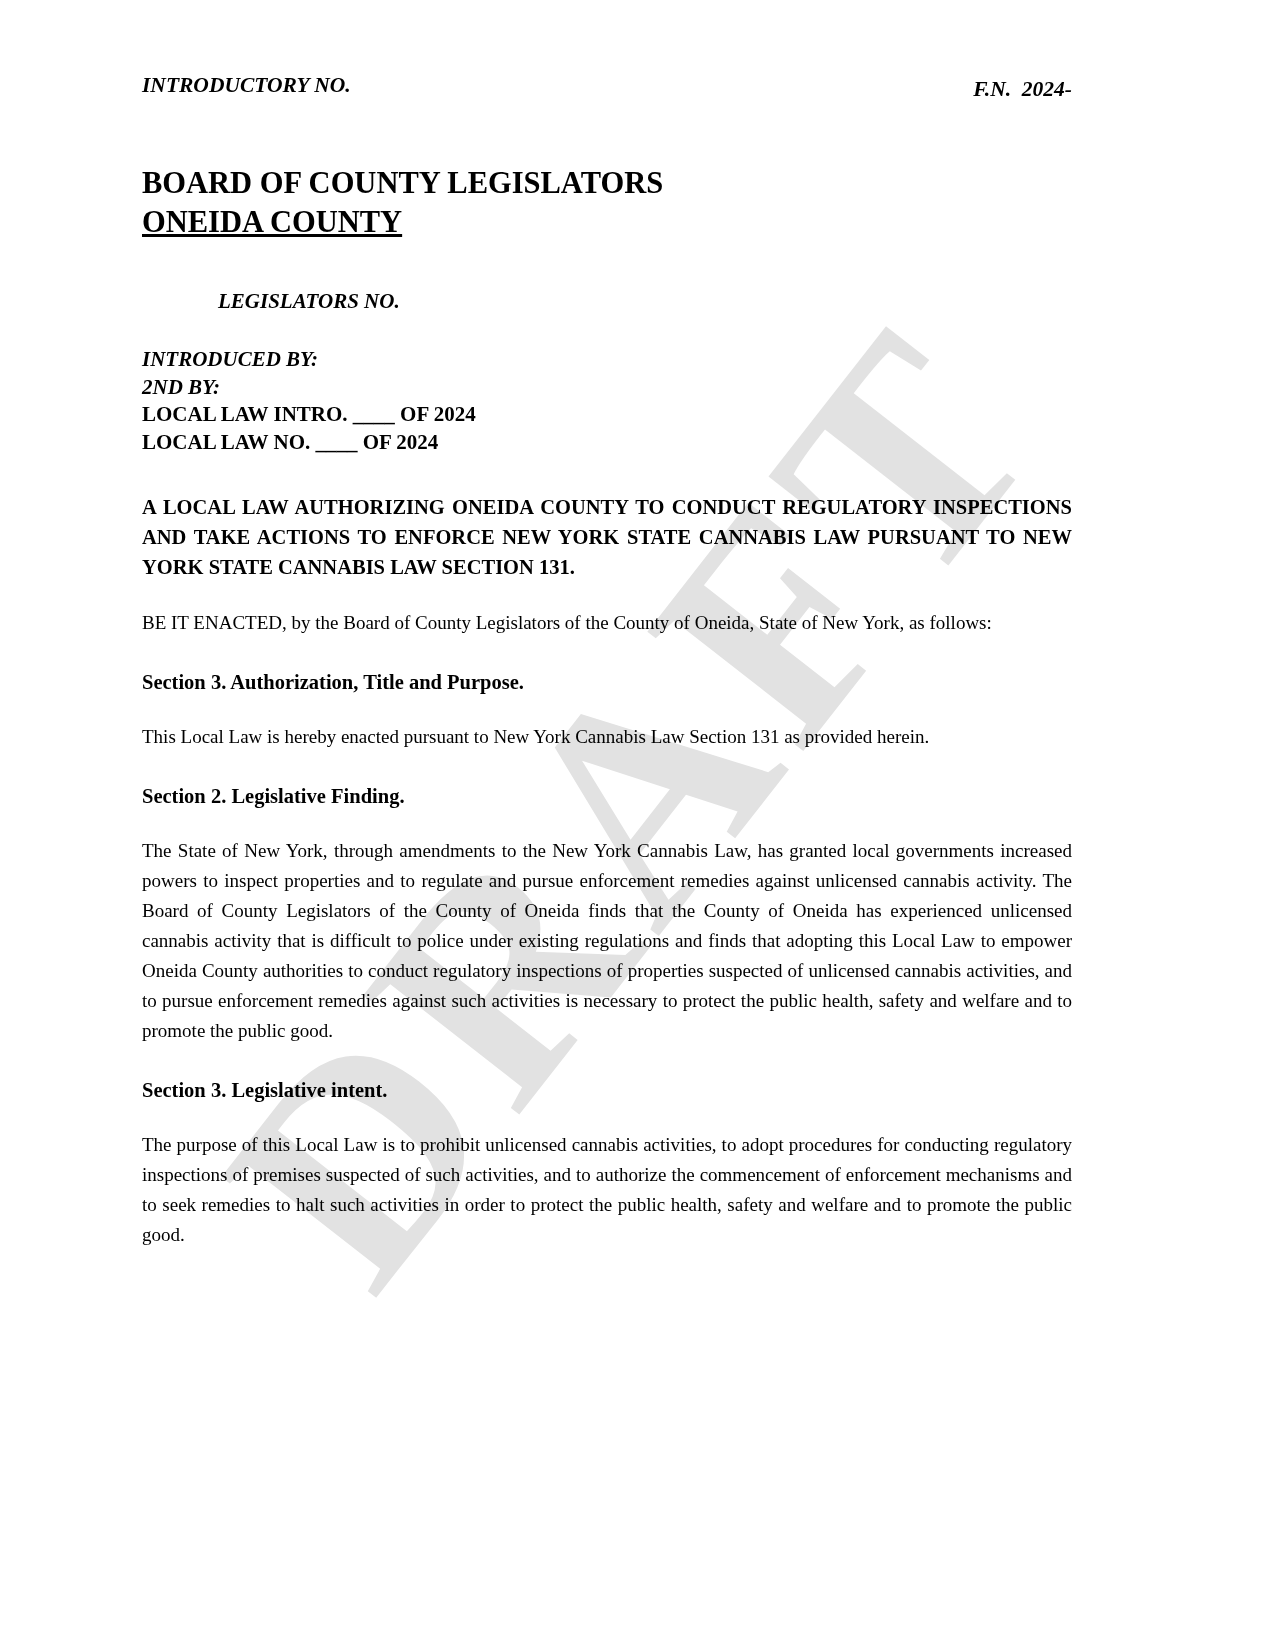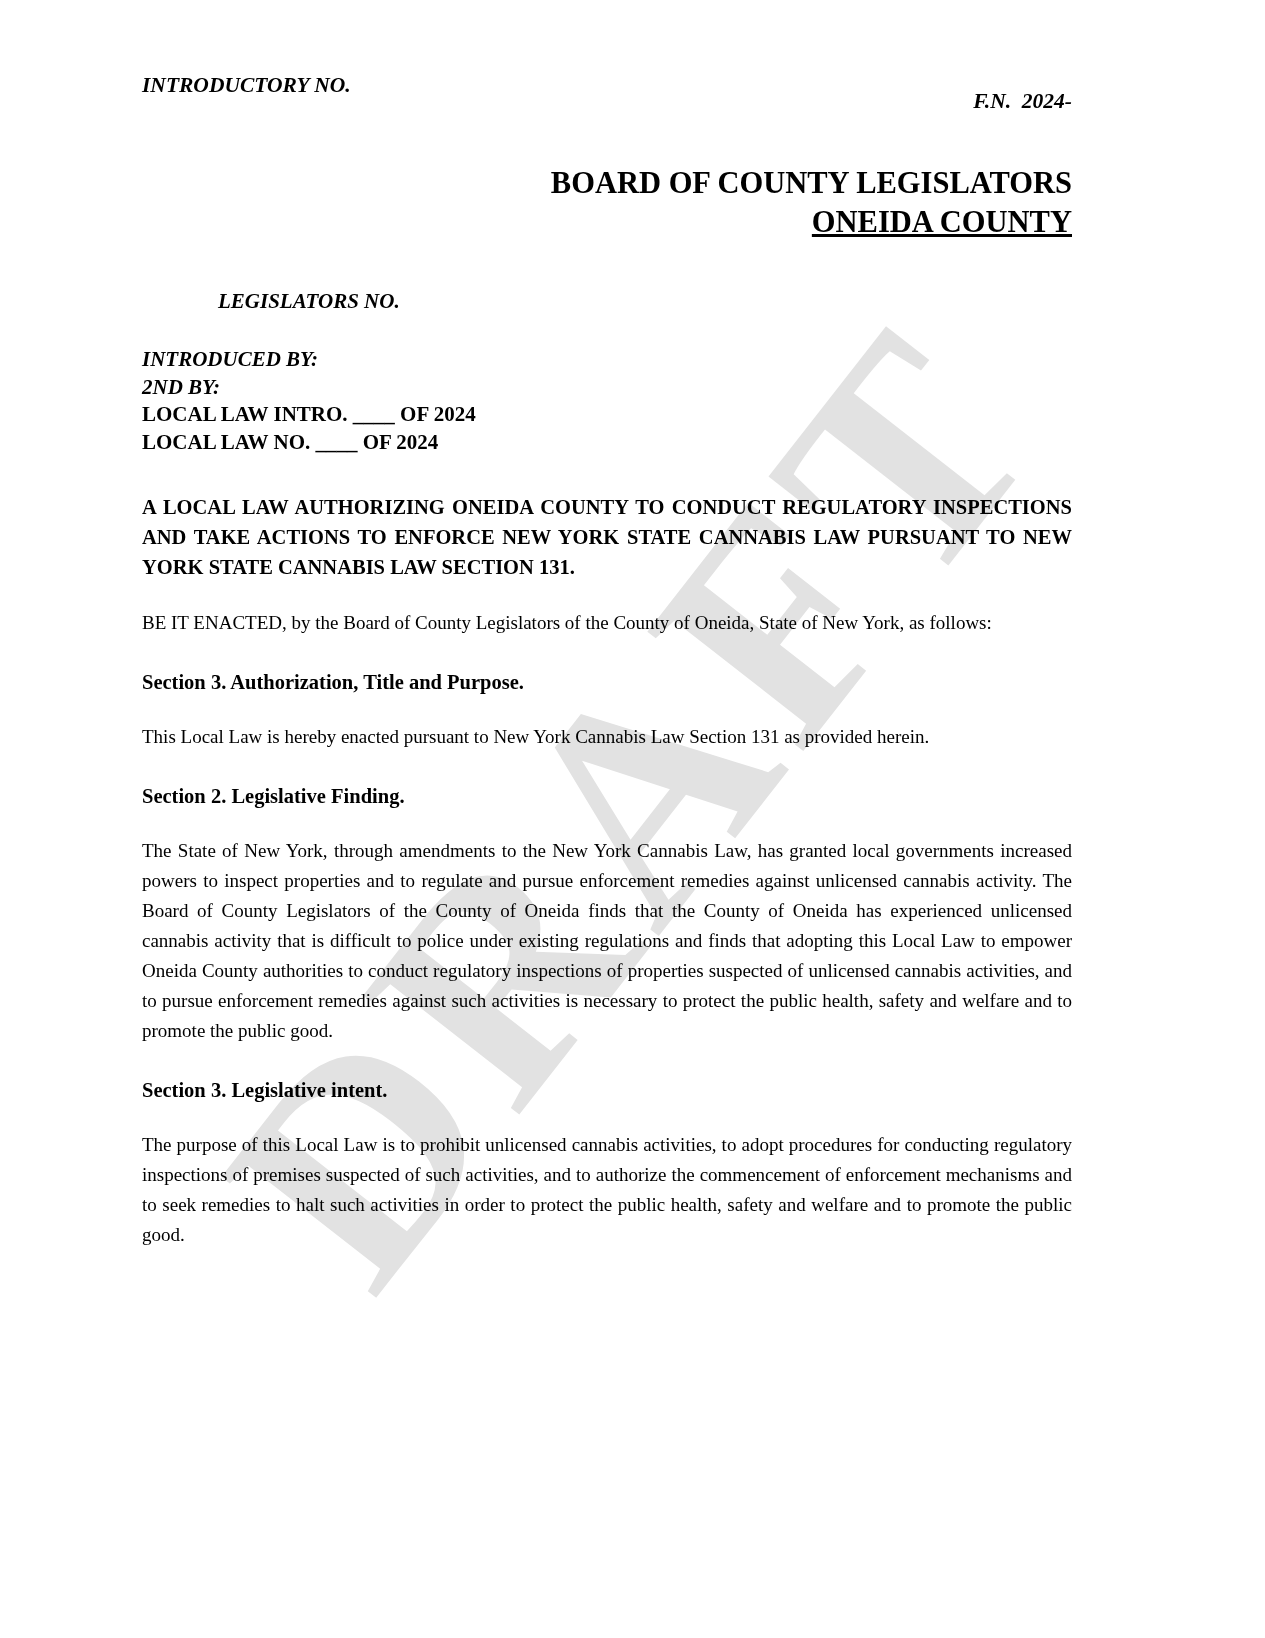--- a/index.html
+++ b/index.html
@@ -67,30 +67,30 @@
     top: 0;
     width: 300px;
     font-weight: bold;
     font-style: italic;
     font-size: 21.5px;
     line-height: 26px;
   }
   .fn-no {
     position: absolute;
     right: 0;
-    top: 16px;
+    top: 4px;
     font-weight: bold;
     font-style: italic;
     font-size: 21.5px;
     line-height: 26px;
     white-space: pre;
   }
 
   .doc-title {
-    text-align: right;
+    text-align: left;
     font-weight: bold;
     font-size: 30.5px;
     line-height: 39px;
     margin-top: 36px;
   }
   .doc-title .line2 { display: block; text-decoration: underline; }
 
   .resolution-no {
     font-weight: bold;
     font-style: italic;

